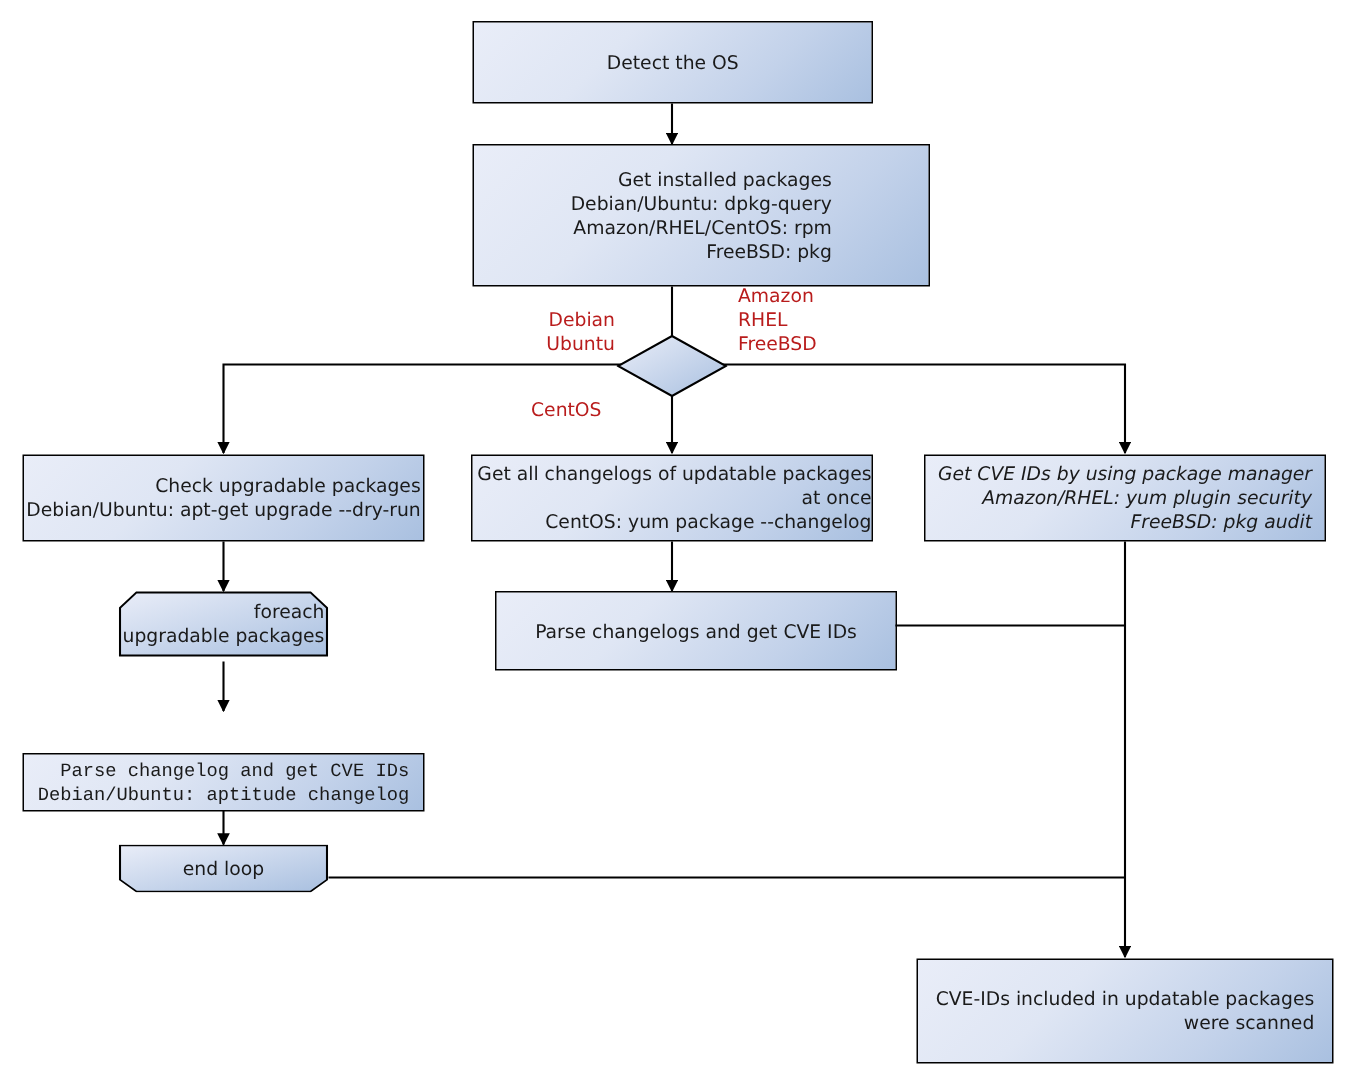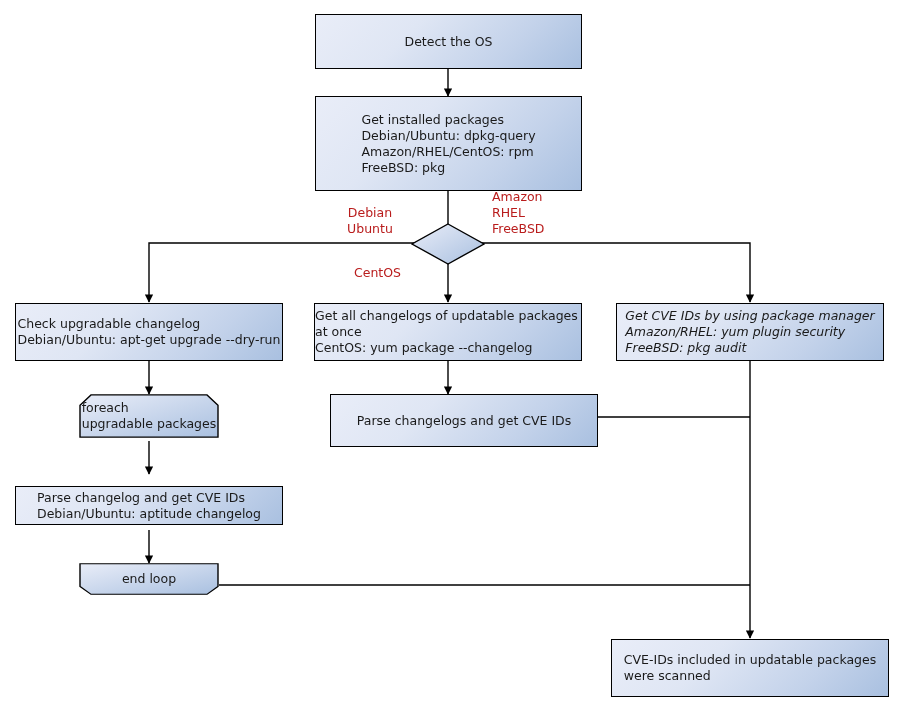--- a/index.html
+++ b/index.html
@@ -25,21 +25,21 @@
     height: 712px;
   }
   .node {
     position: absolute;
     box-sizing: border-box;
     border: 1px solid #000000;
     background: linear-gradient(135deg, #e9edf8 0%, #dfe6f4 35%, #c3d2ea 72%, #a9c0e0 100%);
     display: flex;
     align-items: center;
     justify-content: center;
-    text-align: left;
+    text-align: right;
     color: #1a1a1a;
     font-size: 12.5px;
     line-height: 16px;
     white-space: pre-line;
     z-index: 2;
   }
   .node.loop {
     border: none;
     background: transparent;
   }
@@ -114,43 +114,43 @@
       <linearGradient id="dgrad" x1="0" y1="0" x2="1" y2="1">
         <stop offset="0%" stop-color="#e9edf8"></stop>
         <stop offset="100%" stop-color="#a9c0e0"></stop>
       </linearGradient>
     </defs>
     <polygon points="37,1 73,21 37,41 1,21" fill="url(#dgrad)" stroke="#000000" stroke-width="1.4"></polygon>
   </svg>
 
   <div class="node" style="left:315px; top:14px; width:267px; height:55px;">Detect the OS</div>
 
-  <div class="node" style="left:315px; top:96px; width:267px; height:95px;">Get installed packages
+  <div class="node" style="left:315px; top:96px; width:305px; height:95px;">Get installed packages
 Debian/Ubuntu: dpkg-query
 Amazon/RHEL/CentOS: rpm
 FreeBSD: pkg</div>
 
-  <div class="node" style="left:15px; top:303px; width:268px; height:58px;">Check upgradable changelog
+  <div class="node" style="left:15px; top:303px; width:268px; height:58px;">Check upgradable packages
 Debian/Ubuntu: apt-get upgrade --dry-run</div>
 
   <div class="node loop" style="left:79px; top:394px; width:140px; height:44px;">
     <svg class="loop-shape" viewBox="0 0 140 47" preserveAspectRatio="none">
       <defs>
         <linearGradient id="lgrad1" x1="0" y1="0" x2="1" y2="1">
           <stop offset="0%" stop-color="#e9edf8"></stop>
           <stop offset="100%" stop-color="#a9c0e0"></stop>
         </linearGradient>
       </defs>
       <polygon points="12,1 128,1 139,12 139,46 1,46 1,12" fill="url(#lgrad1)" stroke="#000000" stroke-width="1.4"></polygon>
     </svg>
     <span class="loop-label">foreach
 upgradable  packages</span>
   </div>
 
-  <div class="node" style="left:15px; top:486px; width:268px; height:39px;">Parse changelog and get  CVE IDs
+  <div class="node" style="left:15px; top:502px; width:268px; height:39px;font-family:Liberation Mono, monospace;">Parse changelog and get  CVE IDs
 Debian/Ubuntu: aptitude changelog</div>
 
   <div class="node loop" style="left:79px; top:563px; width:140px; height:32px;">
     <svg class="loop-shape" viewBox="0 0 140 45" preserveAspectRatio="none">
       <defs>
         <linearGradient id="lgrad2" x1="0" y1="0" x2="1" y2="1">
           <stop offset="0%" stop-color="#e9edf8"></stop>
           <stop offset="100%" stop-color="#a9c0e0"></stop>
         </linearGradient>
       </defs>
@@ -161,24 +161,24 @@
 
   <div class="node" style="left:314px; top:303px; width:268px; height:58px;">Get all changelogs of updatable packages at once
 CentOS: yum package --changelog</div>
 
   <div class="node" style="left:330px; top:394px; width:268px; height:53px;">Parse changelogs and get CVE IDs</div>
 
   <div class="node" style="left:616px; top:303px; width:268px; height:58px;font-style:italic;">Get CVE IDs by using package manager
 Amazon/RHEL: yum plugin security
 FreeBSD: pkg audit</div>
 
-  <div class="node" style="left:611px; top:639px; width:278px; height:58px;">CVE-IDs included in updatable packages
+  <div class="node" style="left:611px; top:639px; width:278px; height:70px;">CVE-IDs included in updatable packages
 were scanned</div>
 
-  <div class="edge-label" style="left:330px; top:205px; width:80px; ">Debian
+  <div class="edge-label" style="left:330px; top:205px; width:80px; text-align:right;">Debian
 Ubuntu</div>
 
   <div class="edge-label" style="left:492px; top:189px; width:90px; text-align:left;">Amazon
 RHEL
 FreeBSD</div>
 
   <div class="edge-label" style="left:354px; top:265px; width:64px; text-align:left;">CentOS</div>
 
 </div>
 

